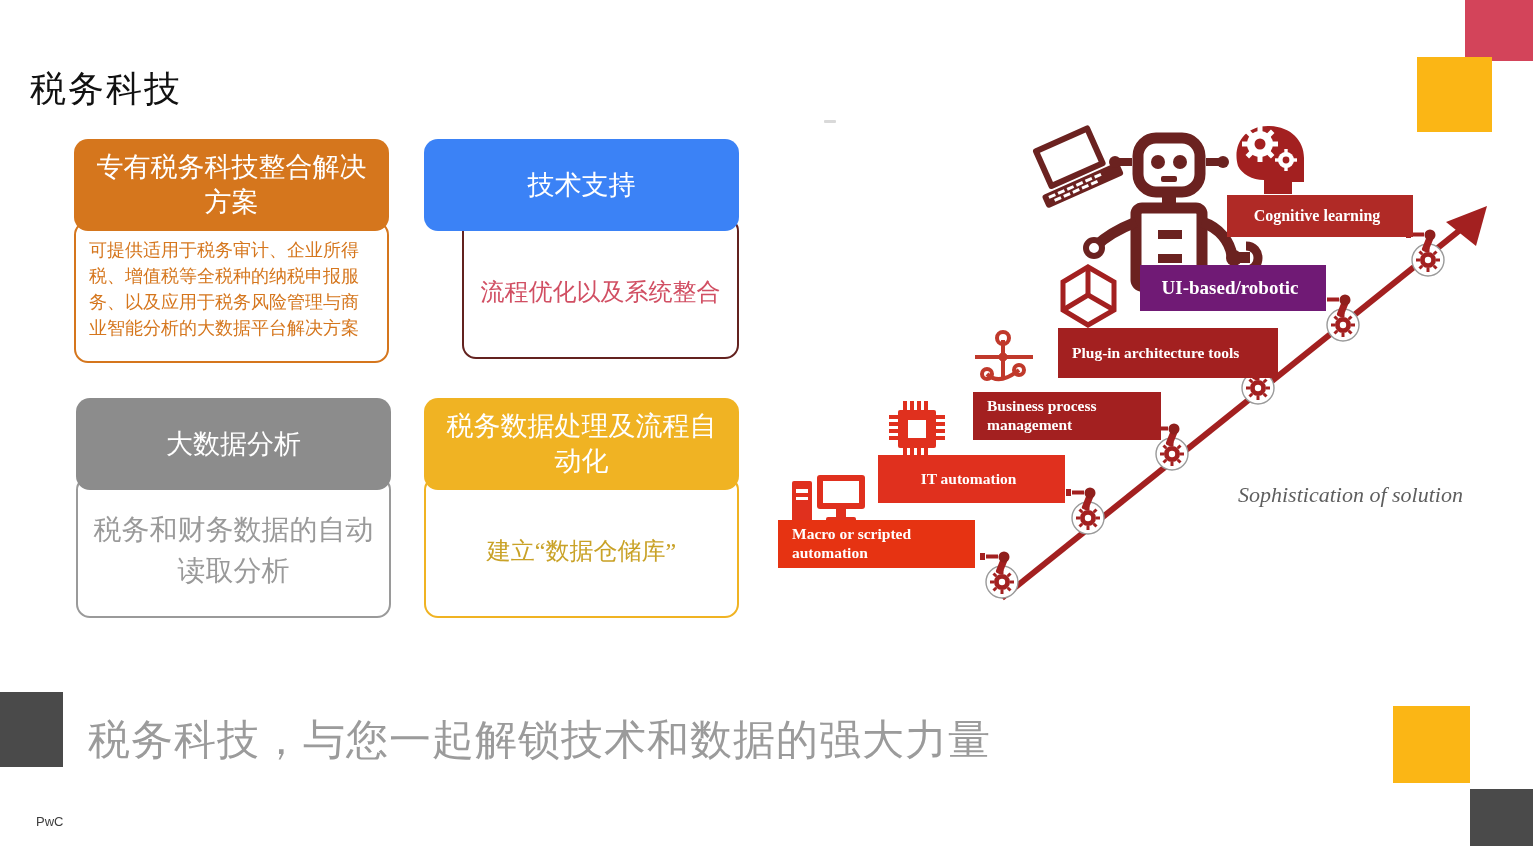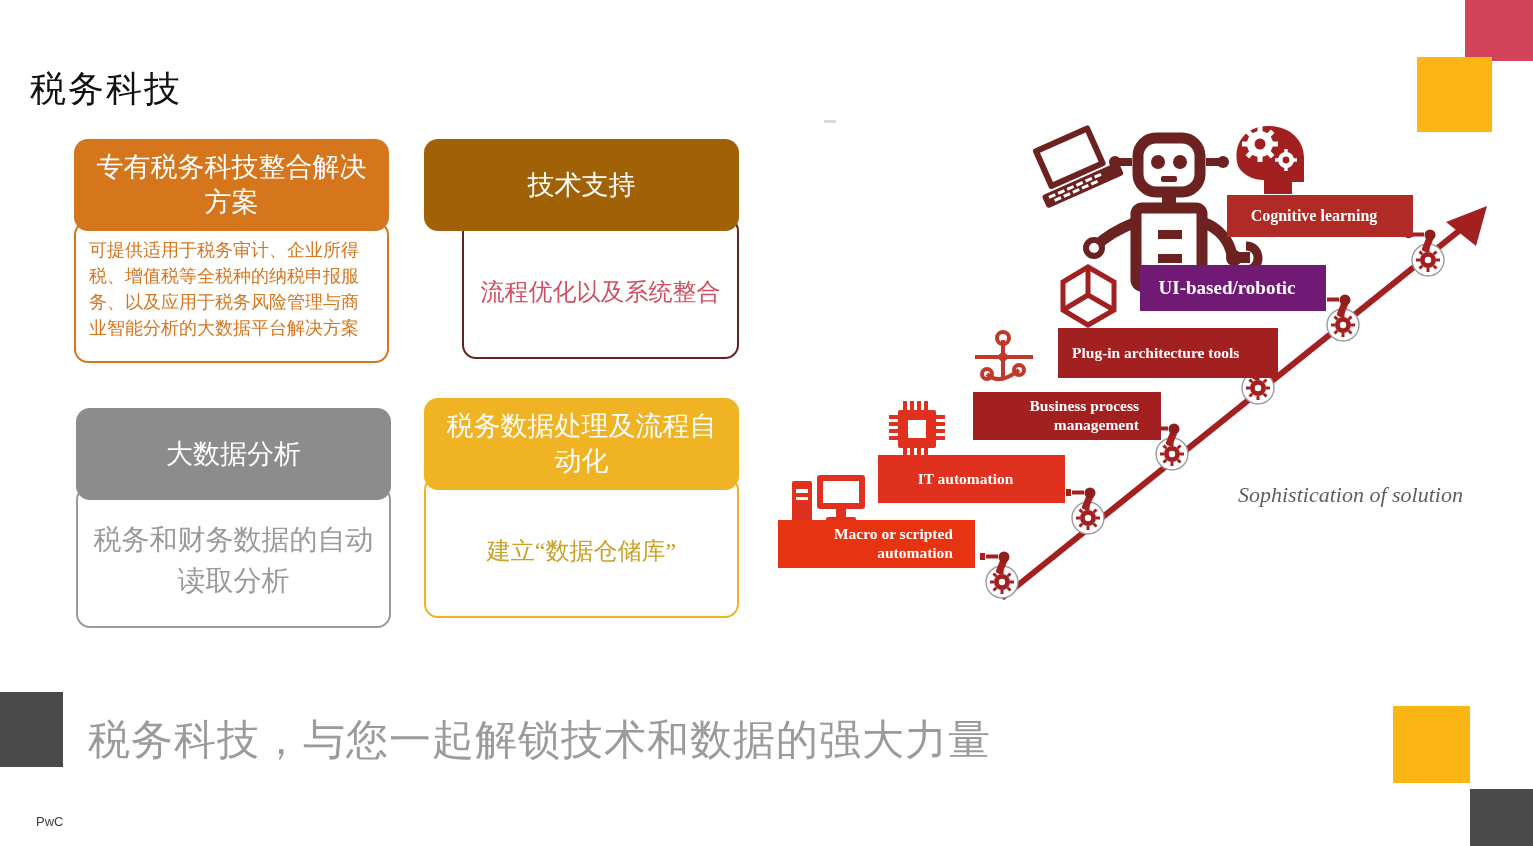--- a/index.html
+++ b/index.html
@@ -47,50 +47,49 @@
 
   
   #card-tax-tech{left:74px;top:139px;}
   #card-tax-tech .head{background:#D5761D;height:92px;}
   #card-tax-tech .body{border-color:#D5761D;height:142px;
     font-size:18px;line-height:1.45;color:#D5761D;text-align:left;
     padding:14px 13px 10px 13px;margin-top:-10px;}
 
   
   #card-tech-support{left:424px;top:139px;}
-  #card-tech-support .head{background:#a16207;height:92px;}
+  #card-tech-support .head{background:#3b82f6;height:92px;}
   #card-tech-support .body{border-color:#63221F;height:142px;
     display:flex;align-items:center;justify-content:center;
     font-size:24px;color:#D14F63;text-align:center;margin-left:38px;}
 
   
   #card-big-data{left:76px;top:398px;}
-  #card-big-data .head{background:#8C8C8C;height:92px;margin-top:10px;}
+  #card-big-data .head{background:#8C8C8C;height:92px;}
   #card-big-data .body{border-color:#9A9A9A;height:142px;
     display:flex;align-items:center;justify-content:center;
     font-size:28px;color:#9A9A9A;text-align:center;line-height:1.45;}
 
   
   #card-data-automation{left:424px;top:398px;}
   #card-data-automation .head{background:#F0B323;height:92px;}
   #card-data-automation .body{border-color:#F0B323;height:142px;
     display:flex;align-items:center;justify-content:center;
     font-size:24px;color:#C9A227;text-align:center;}
 
   
   #staircase{position:absolute;left:770px;top:110px;width:763px;height:530px;}
   #staircase svg{position:absolute;left:0;top:0;}
 
   .step{
     position:absolute;box-sizing:border-box;
     color:#fff;font-family:"Liberation Serif",serif;
     font-weight:bold;font-size:15.5px;line-height:1.22;
     display:flex;align-items:center;
-    padding:6px 22px 6px 14px;
-    text-align:right;
+    padding:6px 16px 6px 14px;
   }
   #step-macro{left:8px;top:410px;width:197px;height:48px;background:#E63312;}
   #step-it{left:108px;top:345px;width:187px;height:48px;background:#E0301E;
     justify-content:center;padding-left:10px;}
   #step-bpm{left:203px;top:282px;width:188px;height:48px;background:#A32020;}
   #step-plugin{left:288px;top:218px;width:220px;height:50px;background:#A32020;}
   #step-ui{left:370px;top:155px;width:186px;height:46px;background:#701a75;
     font-size:19px;justify-content:center;padding-left:10px;}
   #step-cognitive{left:457px;top:85px;width:186px;height:42px;background:#B02A26;
     font-size:16px;justify-content:center;padding-left:10px;}

